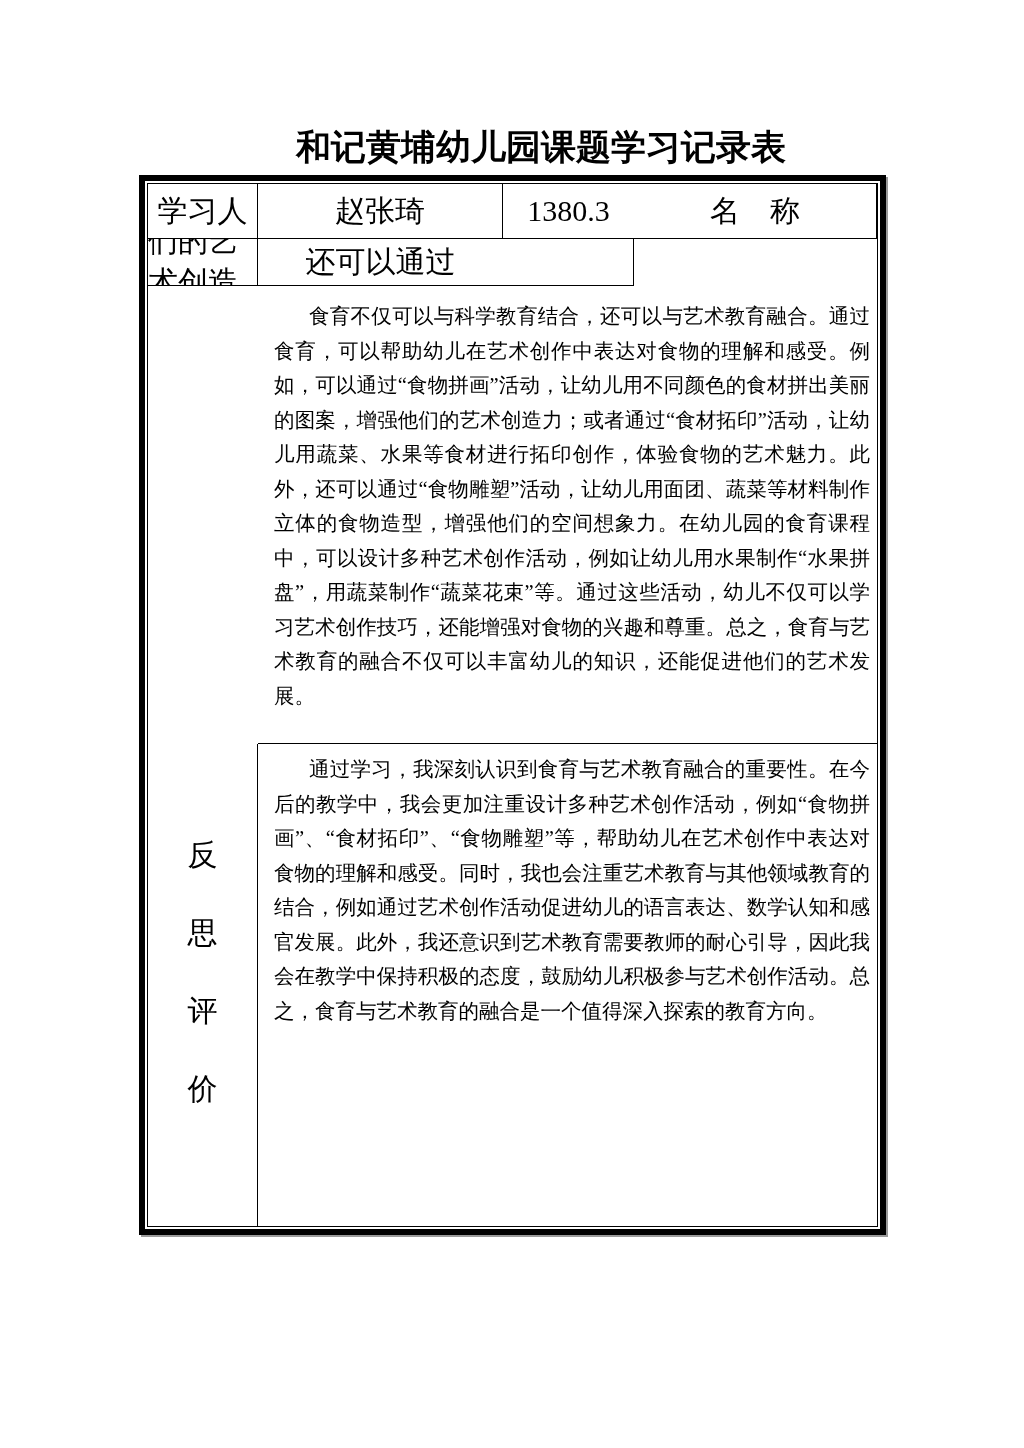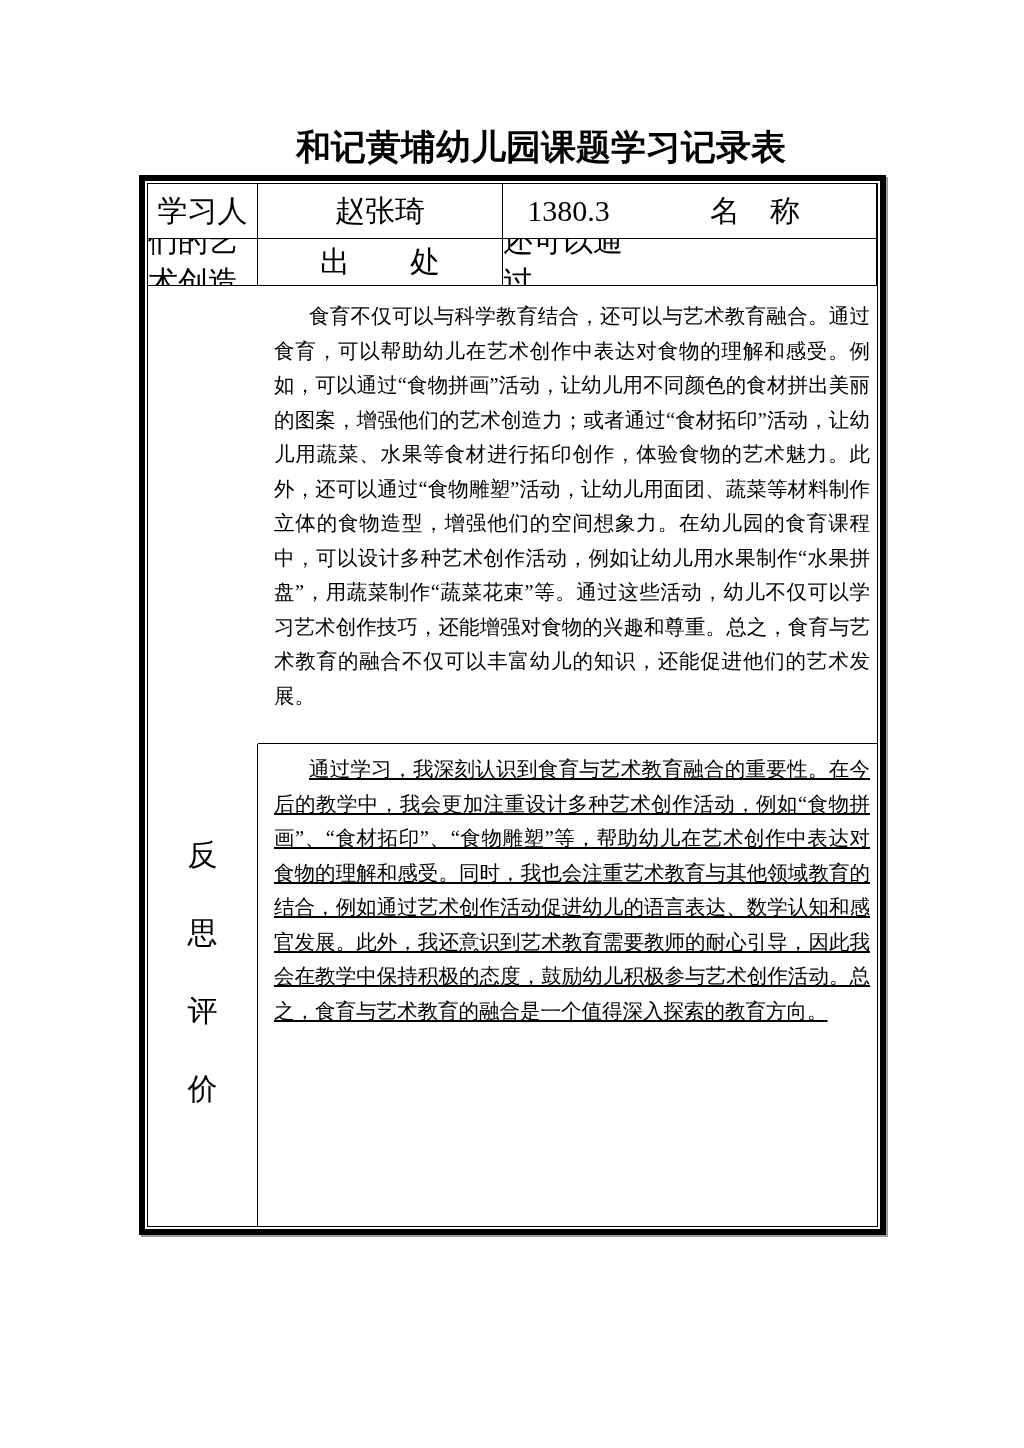--- a/index.html
+++ b/index.html
@@ -65,21 +65,21 @@
   .vlabel-reflection { gap: 37px; padding-bottom: 26px; }
   .textcell {
     grid-column: 2 / -1;
     display: block;
     border-right: none;
     font-size: 20.5px;
     line-height: 34.5px;
     text-align: justify;
   }
   .textcell-summary { padding: 9px 3px 0 12px; }
-  .textcell-reflection { padding: 4px 3px 0 12px; text-decoration: underline; }
+  .textcell-reflection { padding: 4px 3px 0 12px; }
   .textcell p {
     margin: 4px;
     text-indent: 35px;
   }
 </style>
 </head>
 <body>
 
 <div class="page">
 
@@ -87,21 +87,20 @@
 
   <div class="table-frame">
     <div class="tbl">
 
       <div class="c">学习人</div>
       <div class="c">赵张琦</div>
       <div class="c rb0">1380.3</div>
 
       <div class="c">名　称</div>
       <div class="c">增强他们的艺术创造力</div>
-      <div class="c">出　　处</div>
       <div class="c rb0">还可以通过</div>
 
       <div class="c vlabel vlabel-summary">
         <span>内</span>
         <span>容</span>
         <span>概</span>
         <span>述</span>
       </div>
       <div class="c textcell textcell-summary">
         <p>食育不仅可以与科学教育结合，还可以与艺术教育融合。通过食育，可以帮助幼儿在艺术创作中表达对食物的理解和感受。例如，可以通过“食物拼画”活动，让幼儿用不同颜色的食材拼出美丽的图案，增强他们的艺术创造力；或者通过“食材拓印”活动，让幼儿用蔬菜、水果等食材进行拓印创作，体验食物的艺术魅力。此外，还可以通过“食物雕塑”活动，让幼儿用面团、蔬菜等材料制作立体的食物造型，增强他们的空间想象力。在幼儿园的食育课程中，可以设计多种艺术创作活动，例如让幼儿用水果制作“水果拼盘”，用蔬菜制作“蔬菜花束”等。通过这些活动，幼儿不仅可以学习艺术创作技巧，还能增强对食物的兴趣和尊重。总之，食育与艺术教育的融合不仅可以丰富幼儿的知识，还能促进他们的艺术发展。</p>

